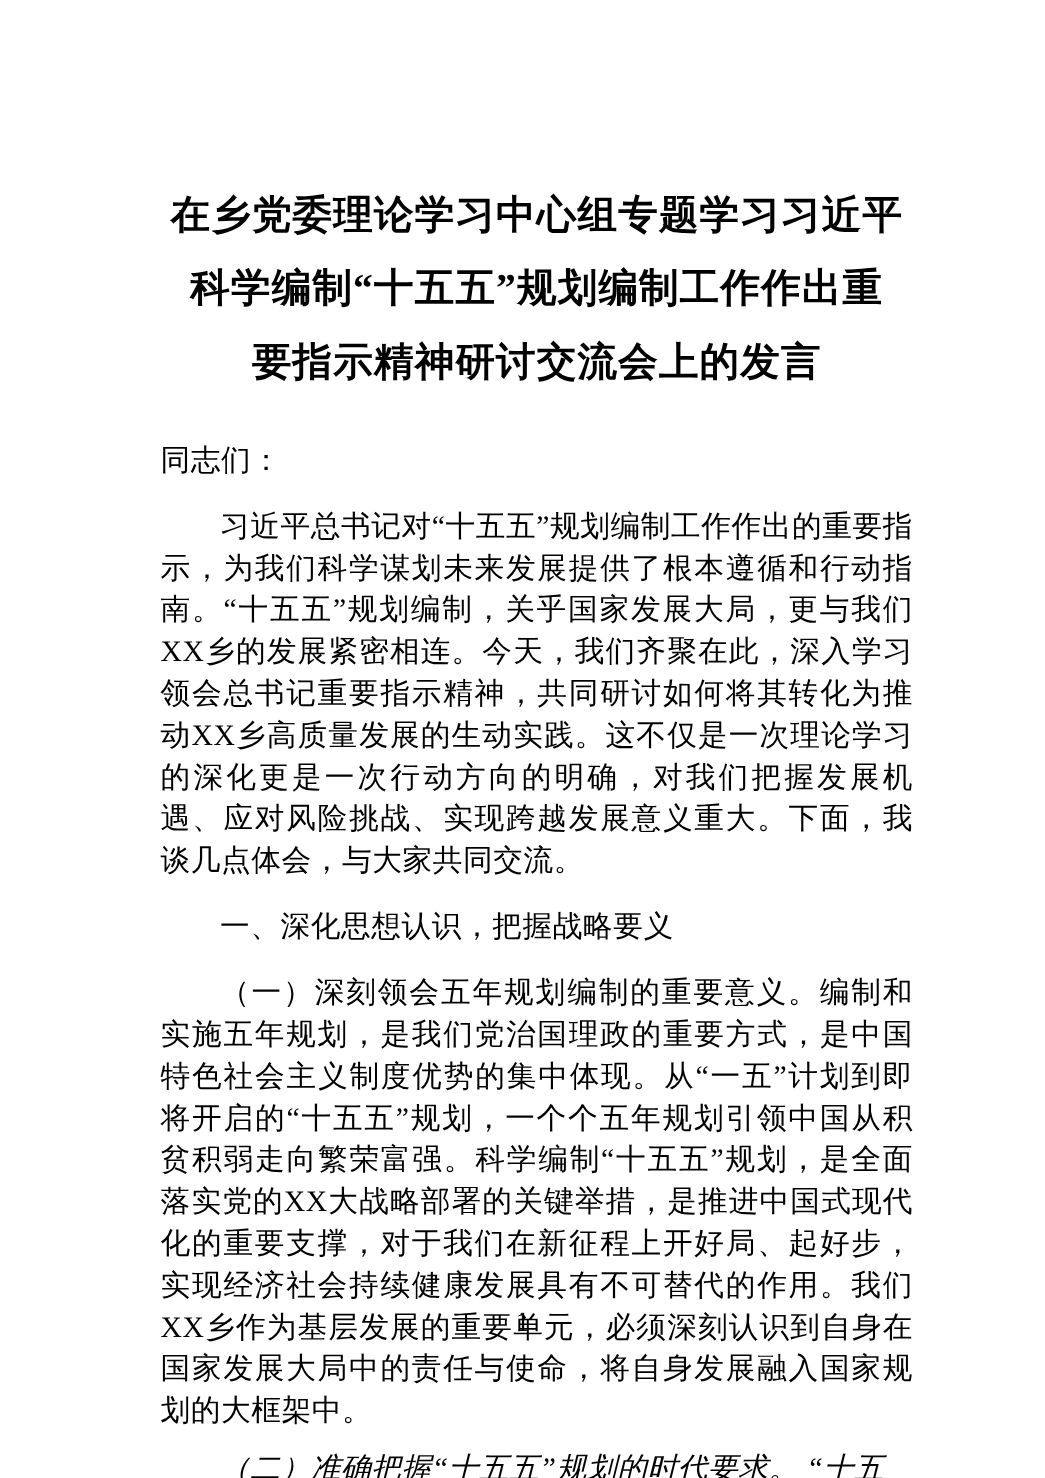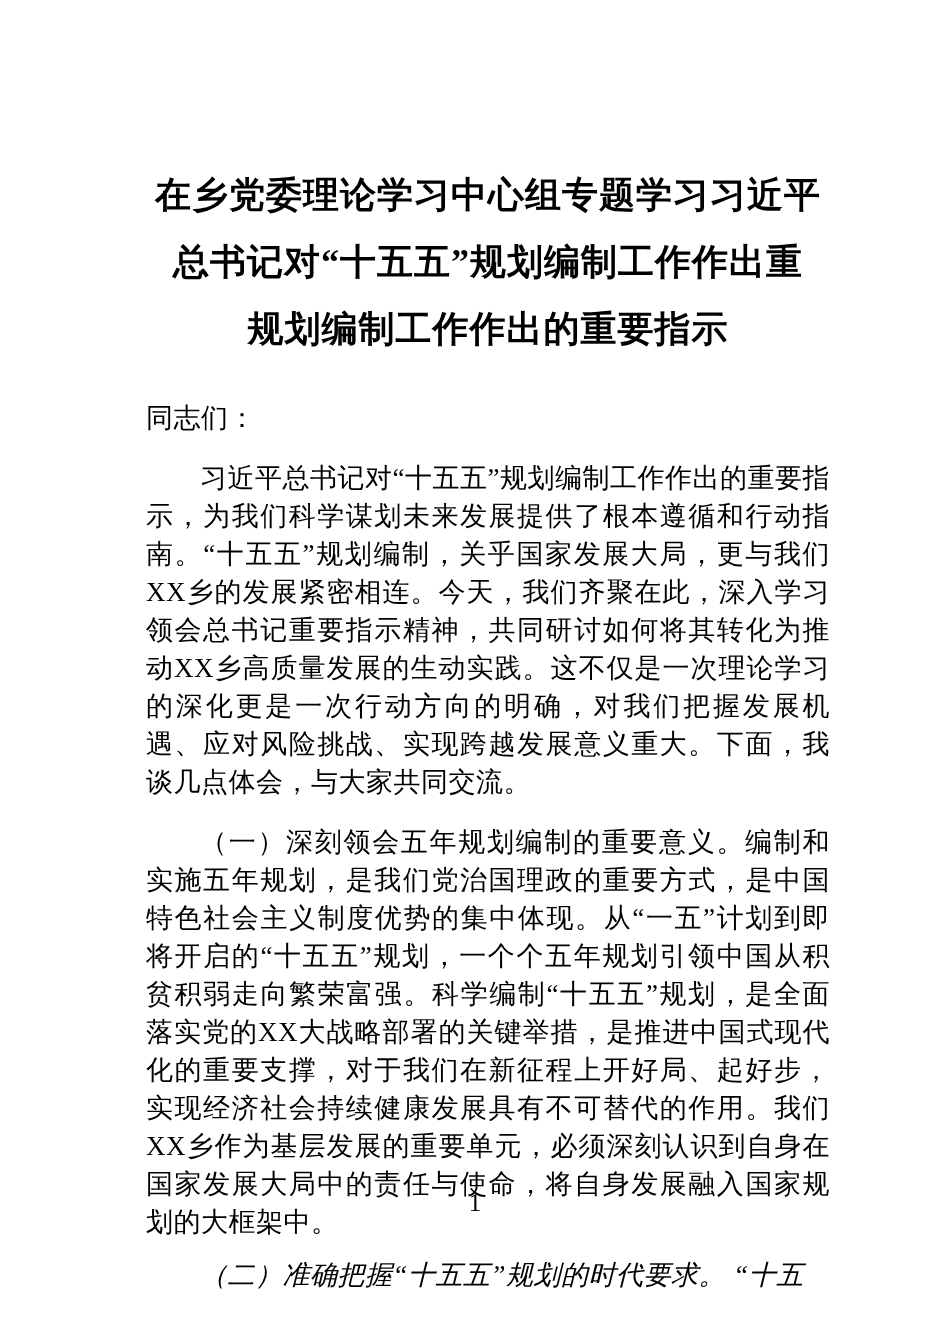--- a/index.html
+++ b/index.html
@@ -61,26 +61,27 @@
     line-height: 30px;
   }
 </style>
 </head>
 <body>
 
 <div class="page">
 
   <h1 class="doc-title">
     <span class="title-line">在乡党委理论学习中心组专题学习习近平</span>
-    <span class="title-line">总书记对“十五五”规划编制工作作出重</span>
-    <span class="title-line">规划编制工作作出的重要指示</span>
+    <span class="title-line">科学编制“十五五”规划编制工作作出重</span>
+    <span class="title-line">要指示精神研讨交流会上的发言</span>
   </h1>
 
   <div class="doc-body">
     <p>同志们：</p>
     <p class="indent">习近平总书记对“十五五”规划编制工作作出的重要指示，为我们科学谋划未来发展提供了根本遵循和行动指南。“十五五”规划编制，关乎国家发展大局，更与我们XX乡的发展紧密相连。今天，我们齐聚在此，深入学习领会总书记重要指示精神，共同研讨如何将其转化为推动XX乡高质量发展的生动实践。这不仅是一次理论学习的深化更是一次行动方向的明确，对我们把握发展机遇、应对风险挑战、实现跨越发展意义重大。下面，我谈几点体会，与大家共同交流。</p>
+    <p class="indent">一、深化思想认识，把握战略要义</p>
     <p class="indent">（一）深刻领会五年规划编制的重要意义。编制和实施五年规划，是我们党治国理政的重要方式，是中国特色社会主义制度优势的集中体现。从“一五”计划到即将开启的“十五五”规划，一个个五年规划引领中国从积贫积弱走向繁荣富强。科学编制“十五五”规划，是全面落实党的XX大战略部署的关键举措，是推进中国式现代化的重要支撑，对于我们在新征程上开好局、起好步，实现经济社会持续健康发展具有不可替代的作用。我们XX乡作为基层发展的重要单元，必须深刻认识到自身在国家发展大局中的责任与使命，将自身发展融入国家规划的大框架中。</p>
     <p class="indent para-gap">（二）准确把握“十五五”规划的时代要求。 “十五</p>
   </div>
 
 </div>
 
 <div class="page-number">1</div>
 
 </body></html>

